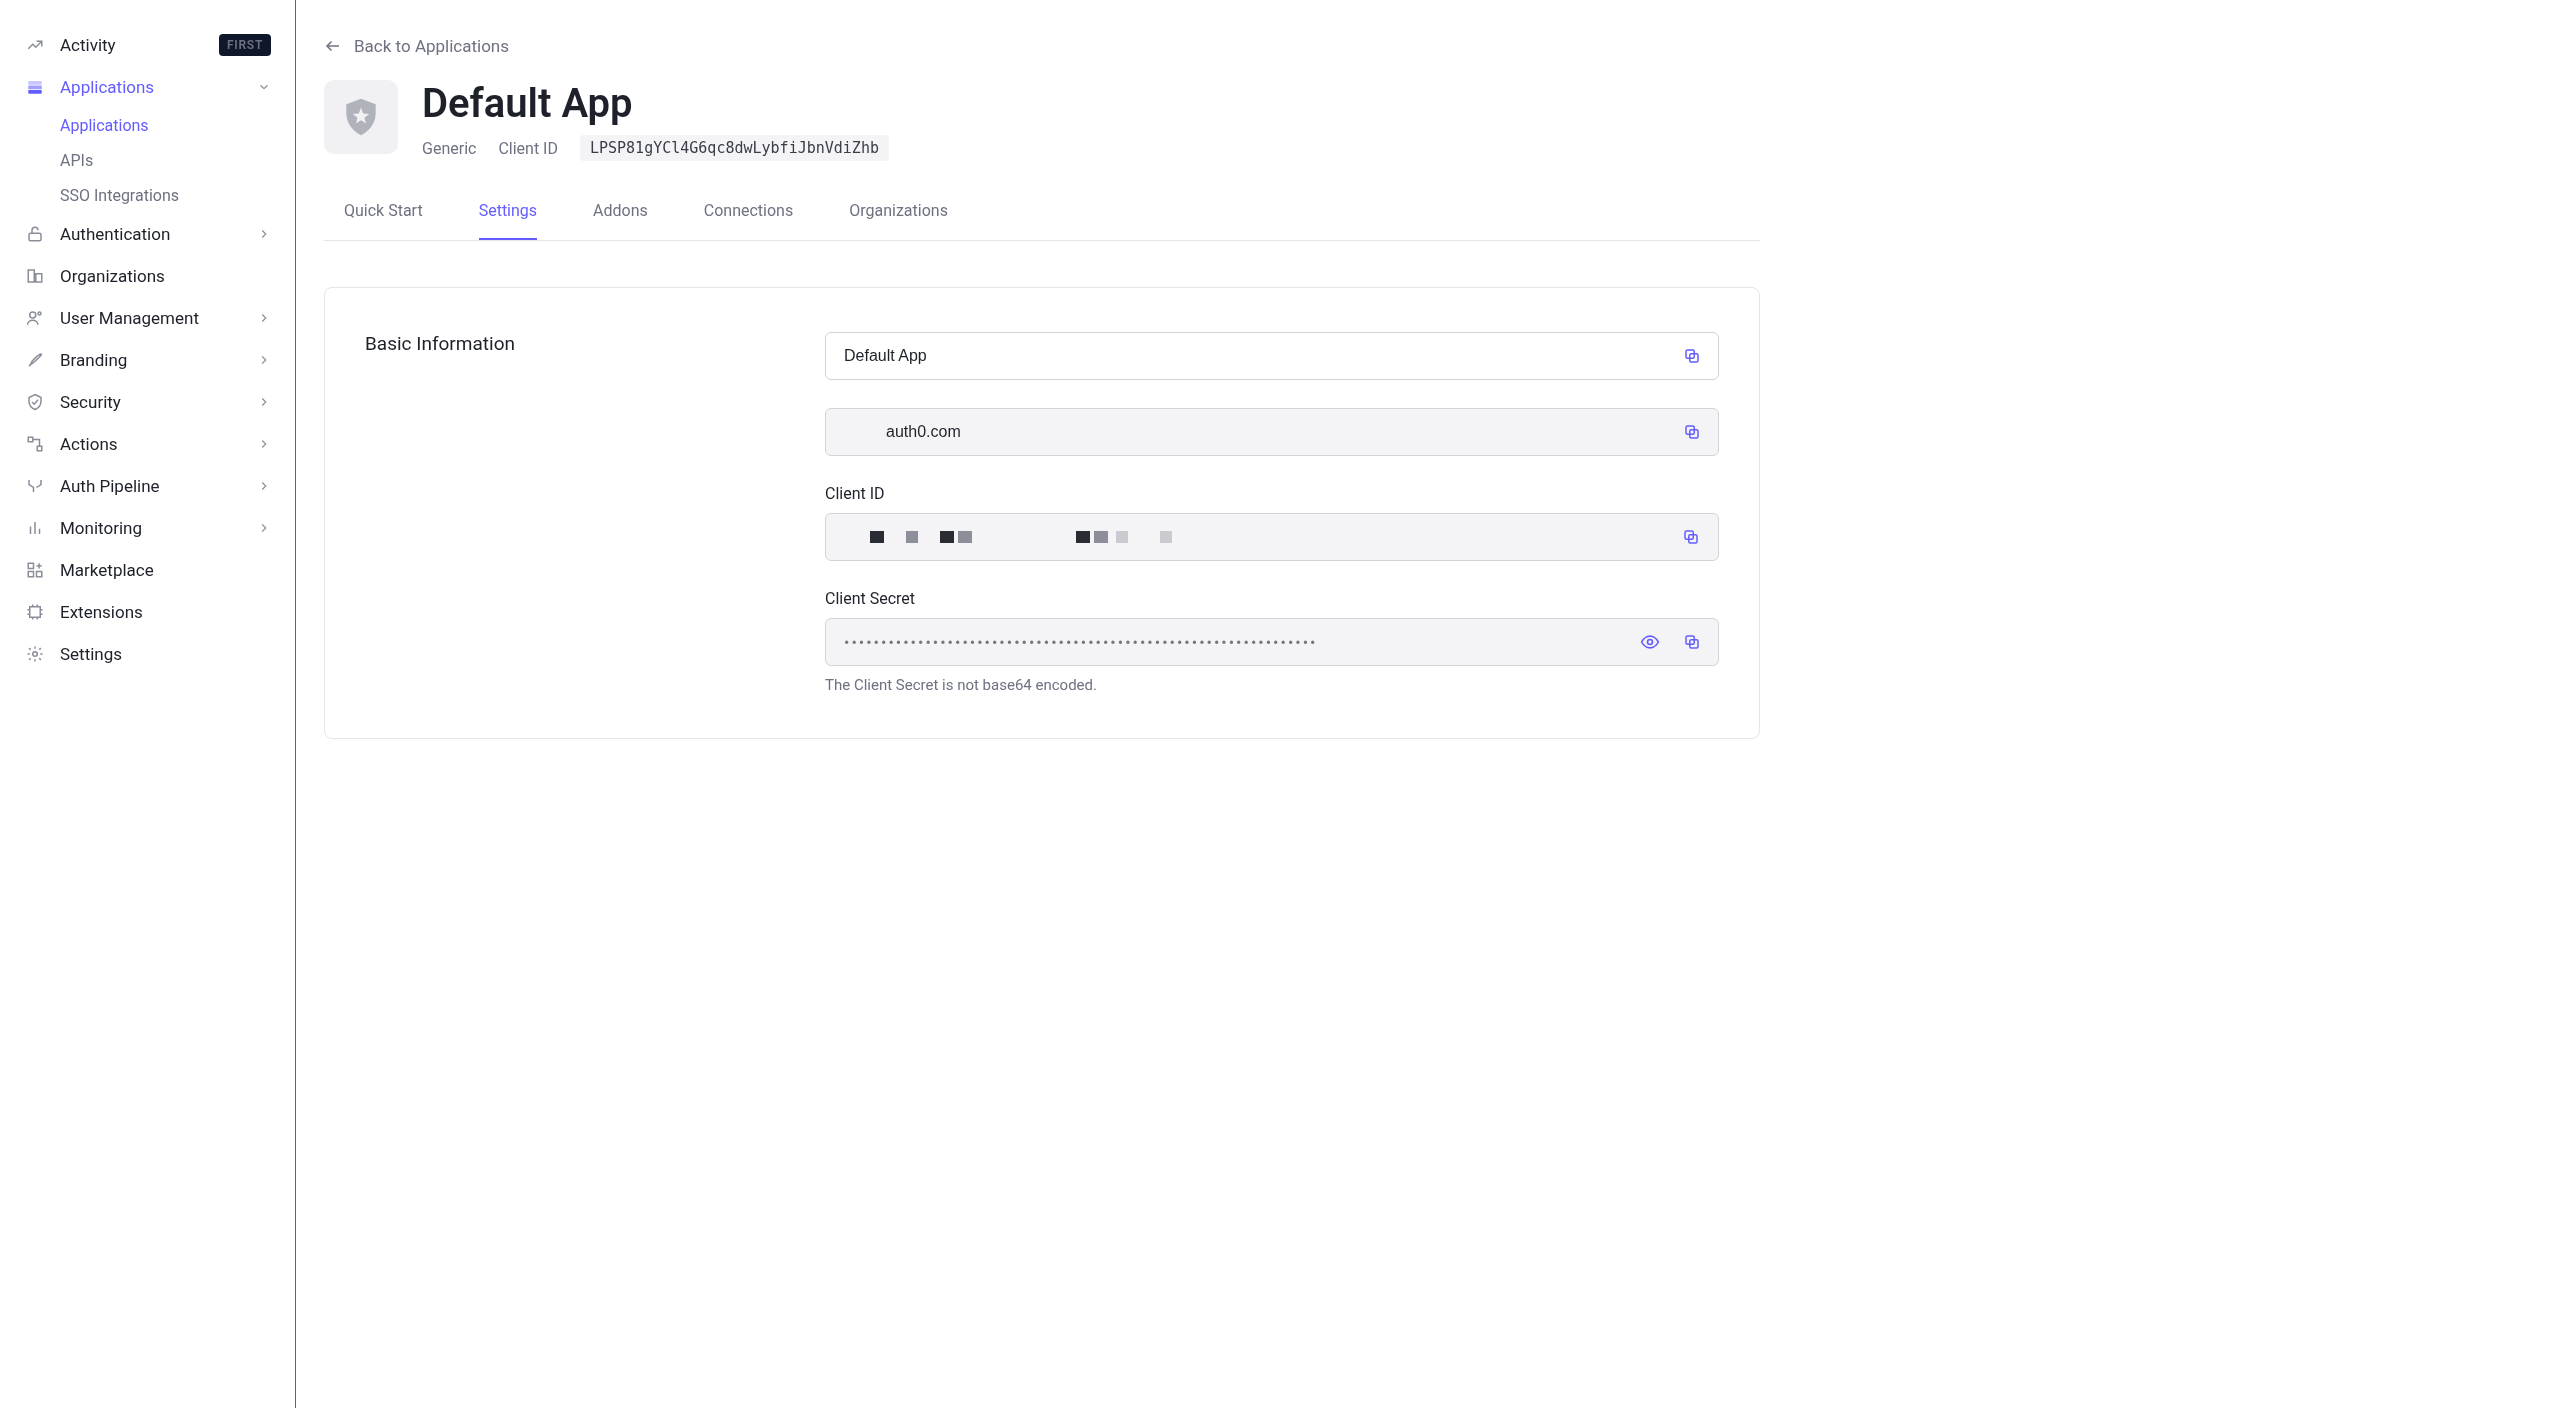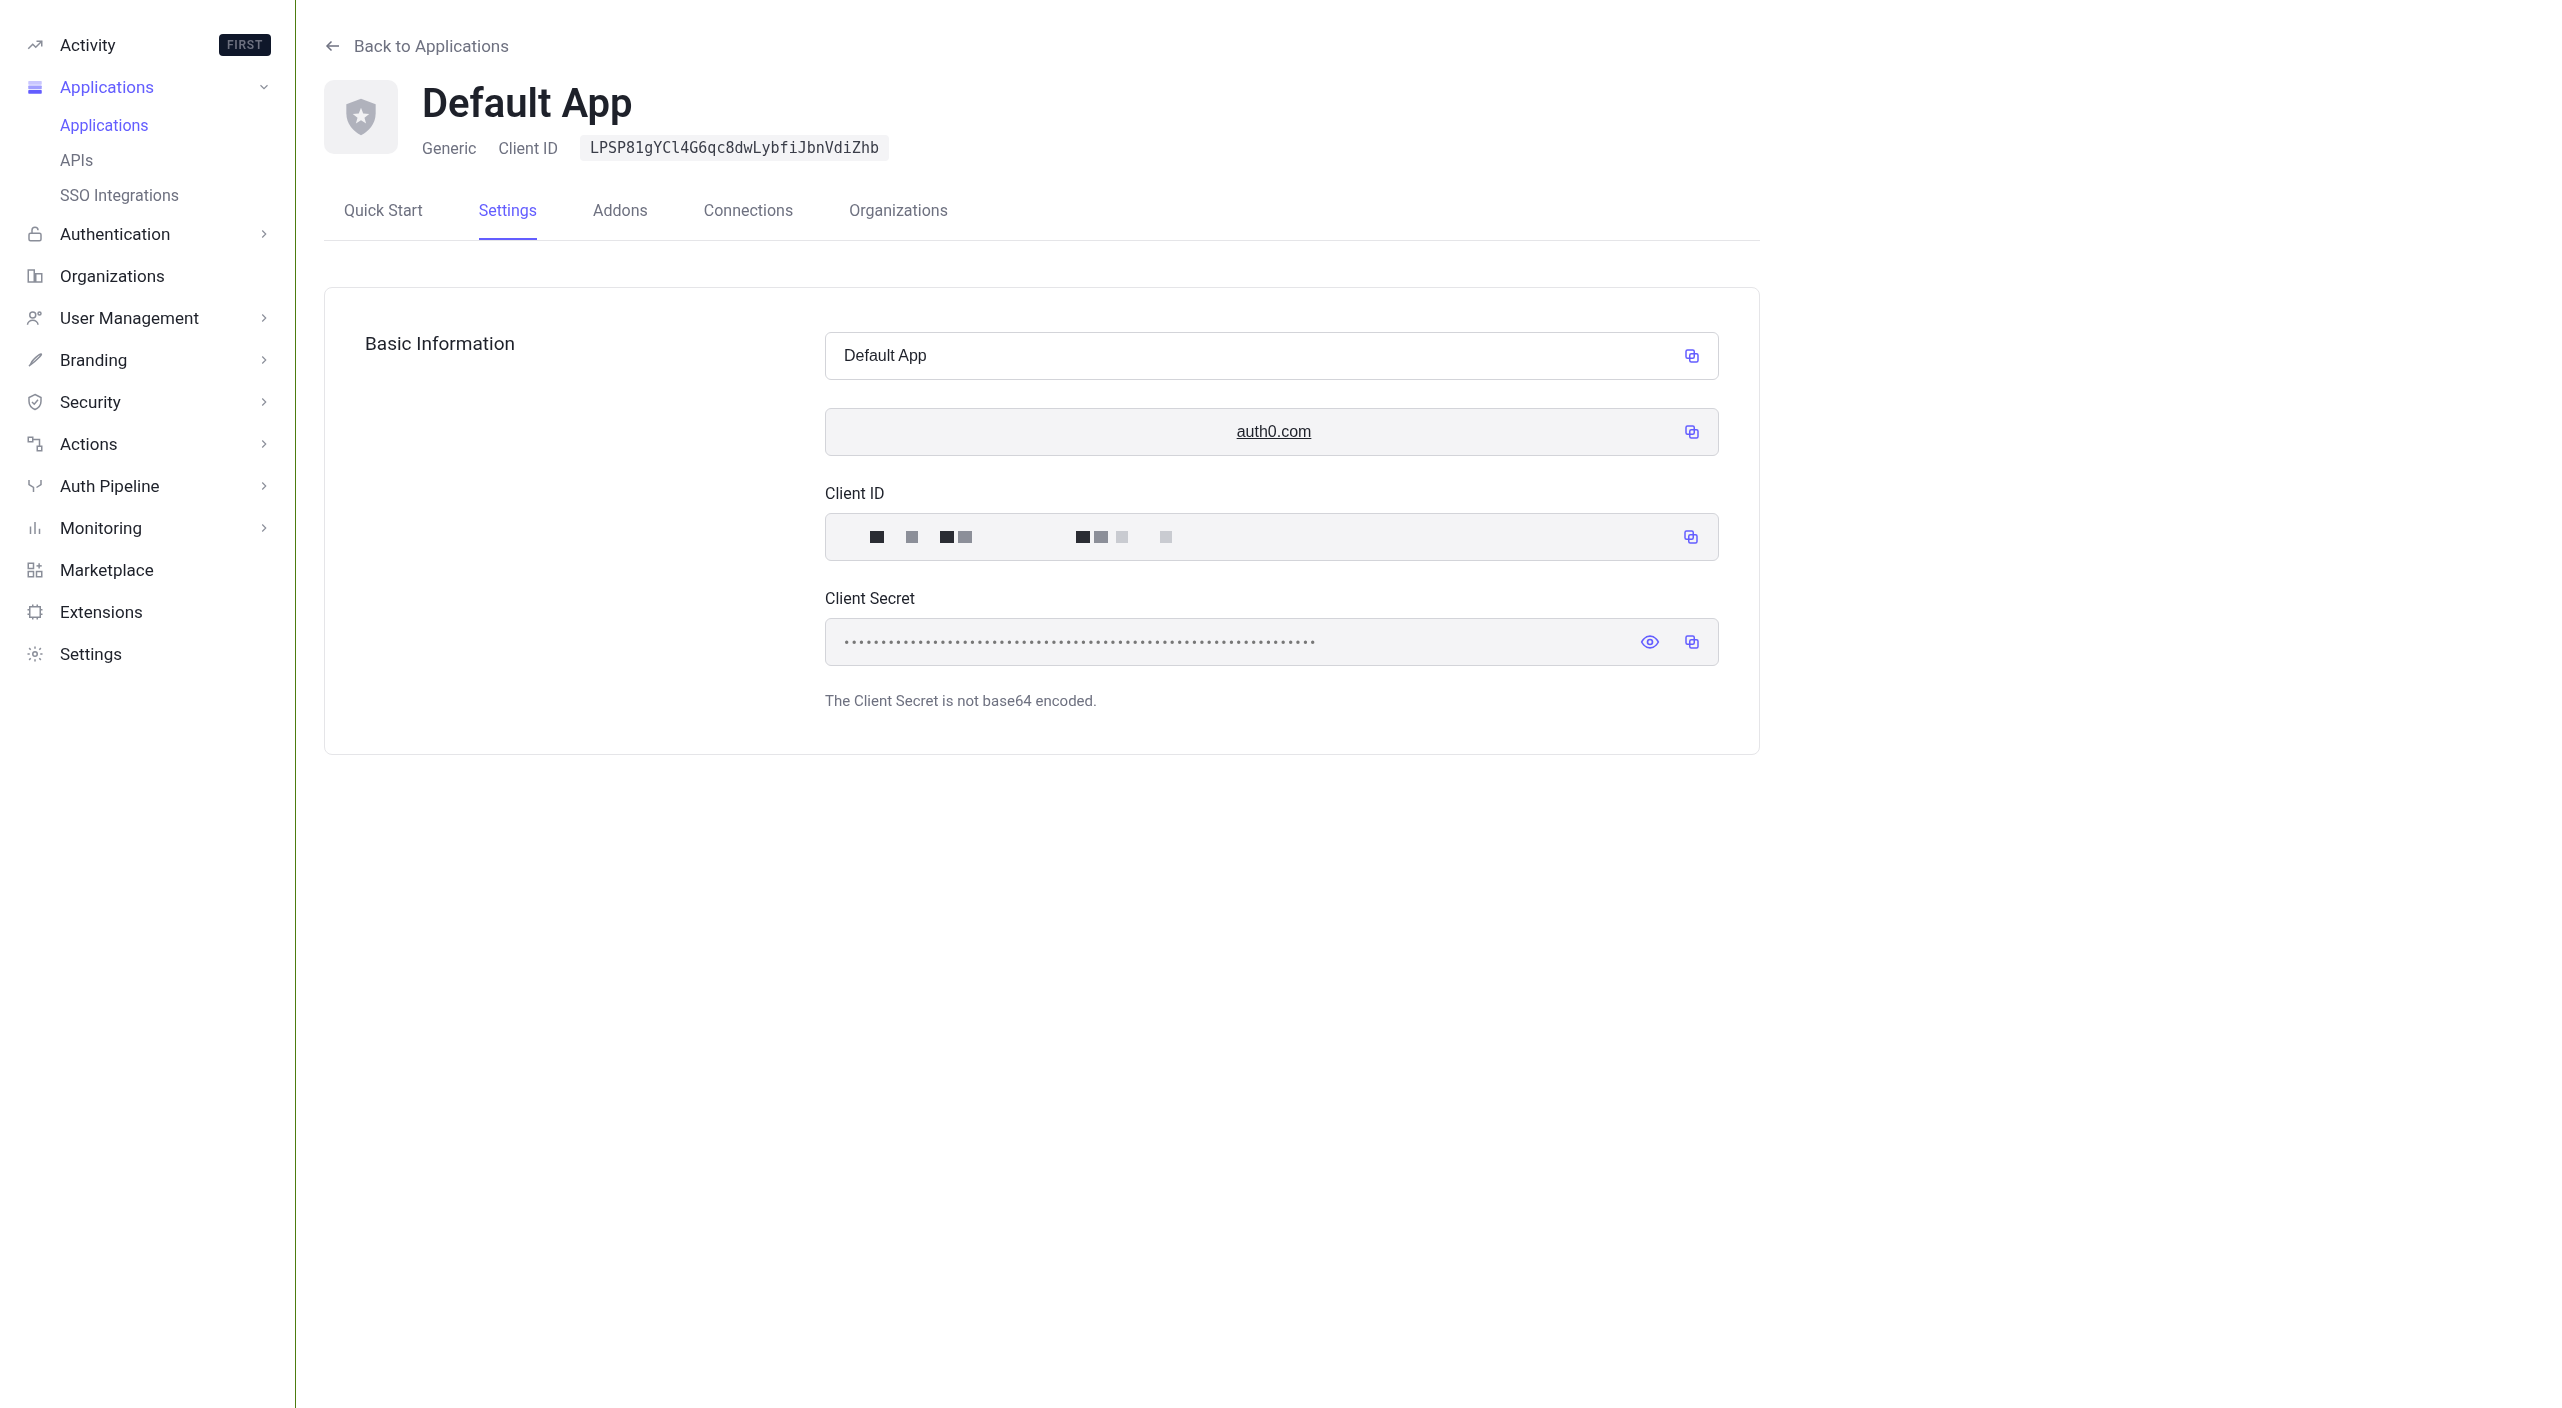--- a/index.html
+++ b/index.html
@@ -85,38 +85,38 @@
   .section-title { width: 420px; font-size:19px; font-weight:400; flex-shrink:0;}
   .fields { flex:1; display:flex; flex-direction:column; gap:28px;}
   .field-label { font-size:16px; color:#1e212a; margin-bottom:10px; display:block;}
   .req-star { color:#6e7180; margin-left:2px;}
   .input-wrap { position:relative; }
   .text-input {
     width:100%; height:48px; border:1px solid #d3d4d9; border-radius:6px;
     padding: 0 56px 0 18px; font-size:16px; color:#1e212a; background:#fff;
   }
   .text-input.readonly { background:#f4f4f6; color:#1e212a; }
-  .text-input.domain { text-align:center; padding-left:60px;text-decoration:underline;}
+  .text-input.domain { text-align:left; padding-left:60px;}
   .input-actions {
     position:absolute; right:10px; top:50%; transform:translateY(-50%);
     display:flex; gap:8px; align-items:center;
   }
   .icon-btn {
     width:34px; height:34px; display:flex; align-items:center; justify-content:center;
     cursor:pointer; color:#635dff; border-radius:4px; background:transparent; border:none;
   }
   .redacted-bar {
     width:100%; height:48px; border:1px solid #d3d4d9; border-radius:6px;
     background:#f4f4f6; display:flex; align-items:center; gap:22px; padding:0 56px 0 44px;
     position:relative;
   }
   .blk { height:12px; background:#2a2c33;}
   .blk.s12{width:14px;} .blk.s10{width:12px;}
   .blk.g{background:#8c8f99;} .blk.lg{background:#c9cbd1;}
-  .help-text { font-size:15px; color:#6e7180; margin-top:26px;}
+  .help-text { font-size:15px; color:#6e7180; margin-top:10px;}
   .secret-dots { letter-spacing:2px; color:#777; font-size:16px;}
   svg { display:block; }
 </style>
 </head>
 <body>
 
 <nav class="sidebar">
 
   <div class="nav-item">
     <span class="nav-icon">

